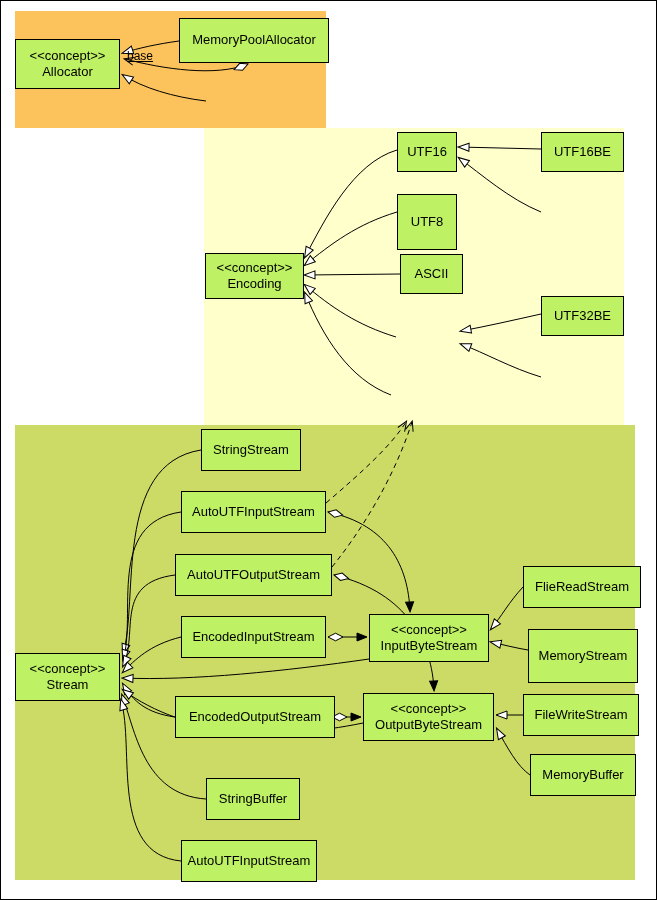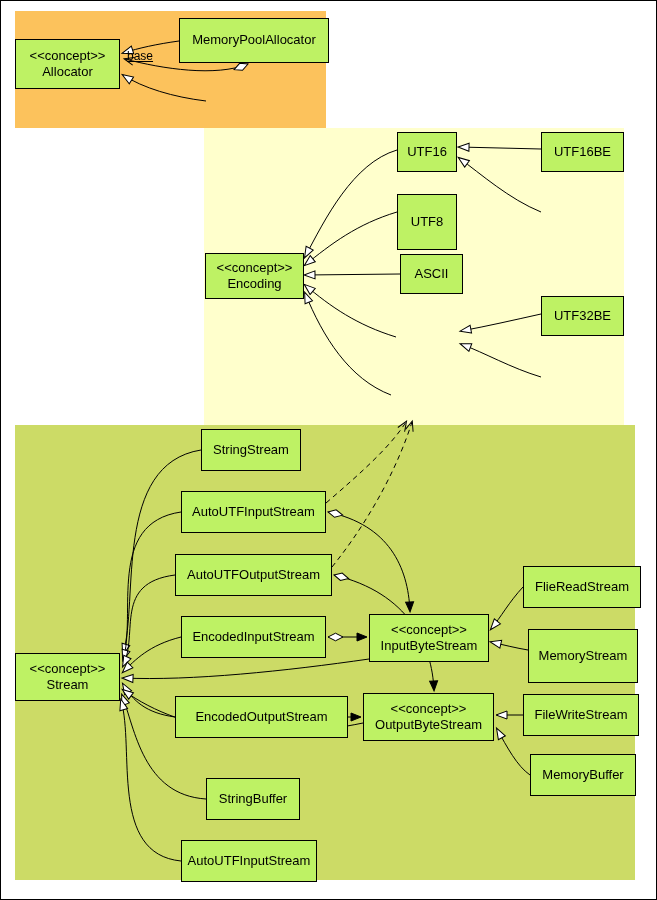--- a/index.html
+++ b/index.html
@@ -129,21 +129,21 @@
     <span>EncodedInputStream</span>
   </div>
   <div class="node" style="left:14px;top:652px;width:105px;height:48px">
     <span>&lt;&lt;concept&gt;&gt;</span>
     <span>Stream</span>
   </div>
   <div class="node" style="left:368px;top:613px;width:120px;height:48px">
     <span>&lt;&lt;concept&gt;&gt;</span>
     <span>InputByteStream</span>
   </div>
-  <div class="node" style="left:174px;top:695px;width:173px;height:42px">
+  <div class="node" style="left:174px;top:695px;width:160px;height:42px">
     <span>EncodedOutputStream</span>
   </div>
   <div class="node" style="left:362px;top:692px;width:131px;height:48px">
     <span>&lt;&lt;concept&gt;&gt;</span>
     <span>OutputByteStream</span>
   </div>
   <div class="node" style="left:205px;top:777px;width:94px;height:42px">
     <span>StringBuffer</span>
   </div>
   <div class="node" style="left:180px;top:839px;width:136px;height:42px">

